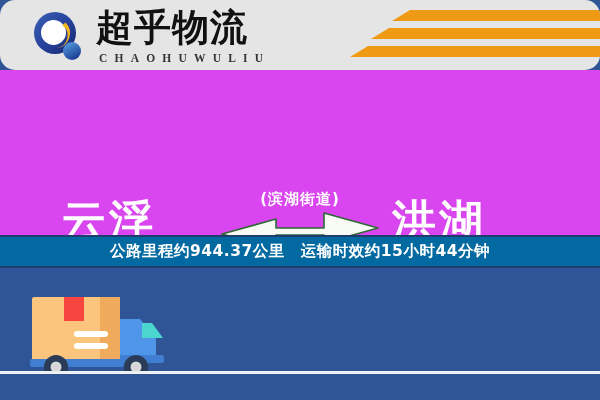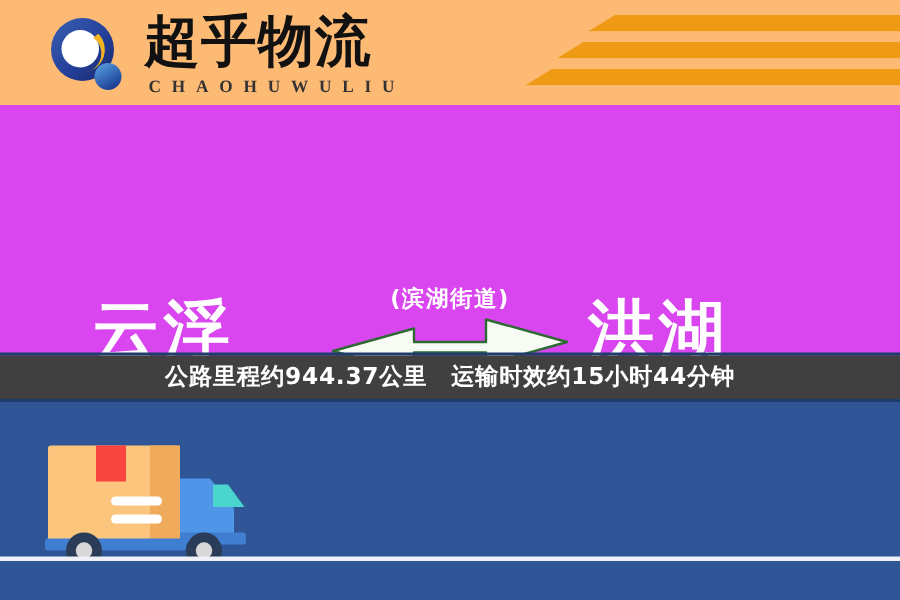--- a/index.html
+++ b/index.html
@@ -18,22 +18,23 @@
     background: #2f5597;
     user-select: none;
   }
 
   
   .header {
     position: absolute;
     left: 0; top: 0;
     width: 600px;
     height: 70px;
-    background: #fdba74;
+    background: #e5e5e5;
     overflow: hidden;
+    border-radius: 15px;
   }
   .logo-mark {
     position: absolute;
     left: 32px; top: 11px;
     width: 52px; height: 52px;
   }
   .brand-name {
     position: absolute;
     left: 96px; top: 7px;
     font-family: "DejaVu Sans", "Liberation Sans", sans-serif;
@@ -120,21 +121,21 @@
   .band-line-top {
     position: absolute;
     left: 0; top: 235px;
     width: 600px; height: 2px;
     background: #1f3c6e;
   }
   .band {
     position: absolute;
     left: 0; top: 237px;
     width: 600px; height: 29px;
-    background: #404040;
+    background: #0369a1;
     display: flex;
     align-items: center;
     justify-content: center;
   }
   .band-text {
     font-family: "DejaVu Sans", "Liberation Sans", sans-serif;
     font-size: 15.5px;
     font-weight: bold;
     color: #ffffff;
     letter-spacing: 0.5px;

